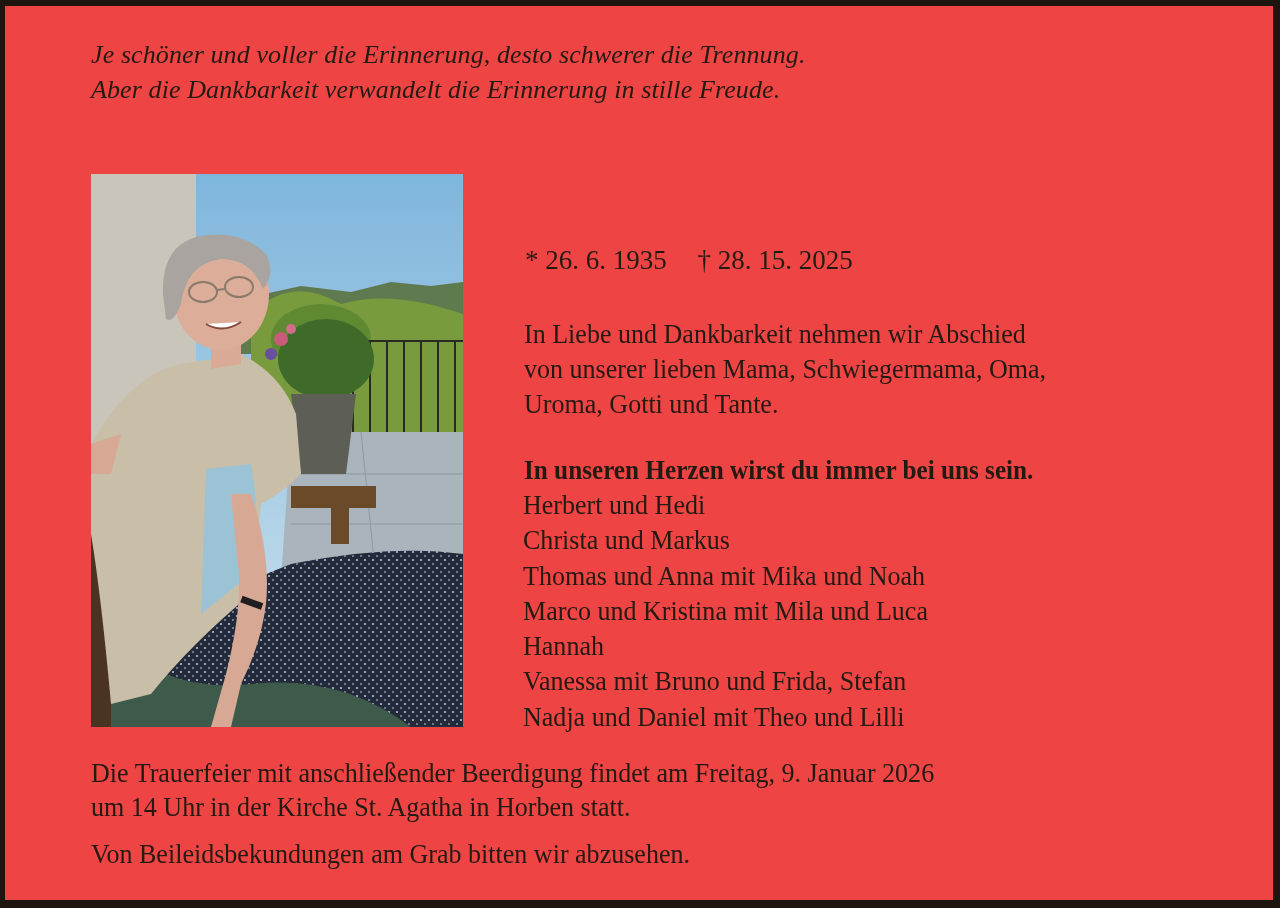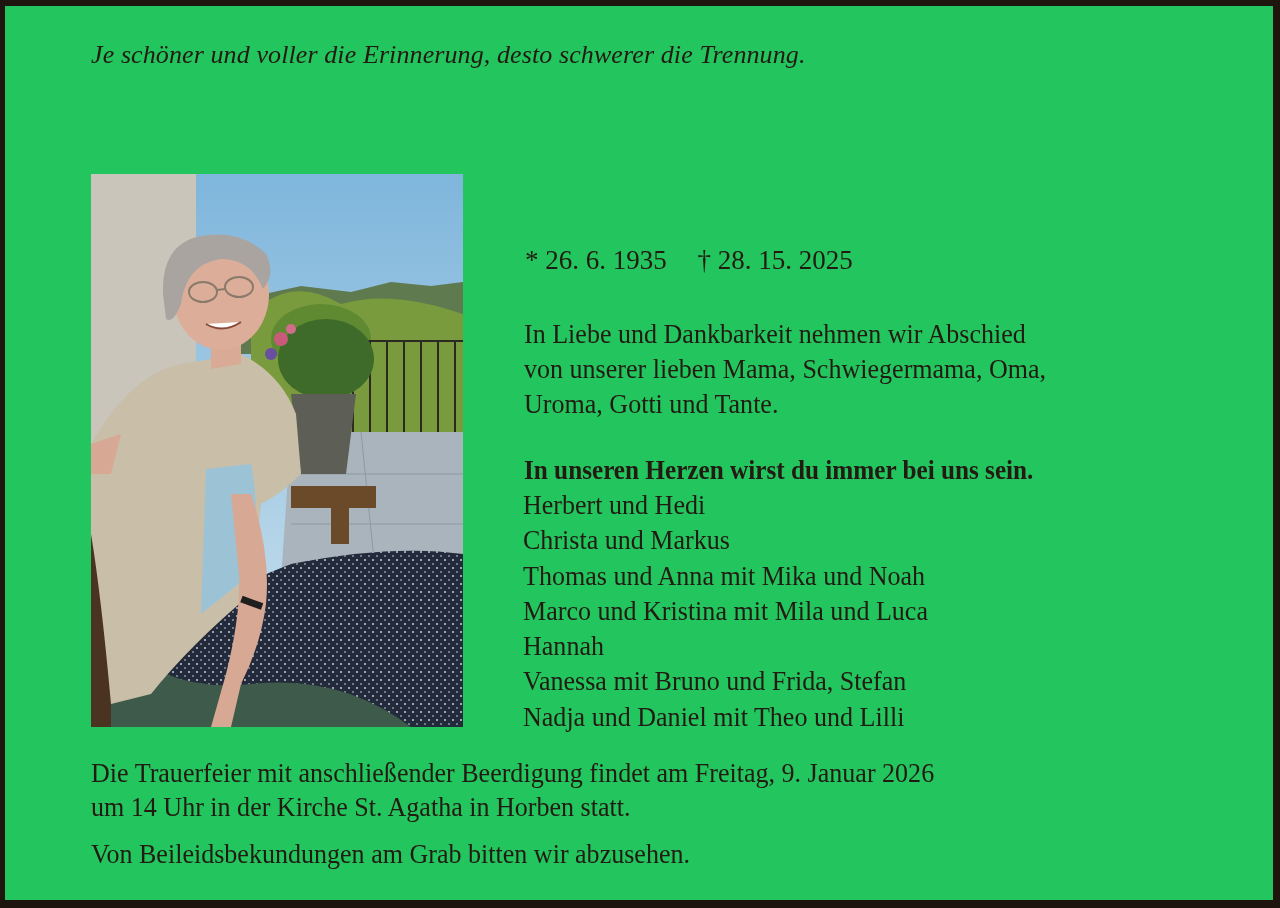--- a/index.html
+++ b/index.html
@@ -1,37 +1,38 @@
 <!DOCTYPE html>
 <html><head>
 <meta charset="utf-8">
 <style>
   html, body { margin:0; padding:0; }
   body { width:1280px; height:908px; background:#1e150e; position:relative; overflow:hidden; }
-  .card { position:absolute; left:5px; top:6px; width:1268px; height:894px; background:#22c55e; }
+  .card { position:absolute; left:5px; top:6px; width:1268px; height:894px; background:#ef4444; }
   .serif { font-family:"Liberation Serif","DejaVu Serif",serif; color:#231a12; }
   .quote { position:absolute; left:86px; top:32px; font-style:italic; font-size:26px; line-height:34.5px; letter-spacing:0.1px; }
   .quote div { white-space:nowrap; }
   .photo { position:absolute; left:86px; top:168px; width:372px; height:553px; overflow:hidden; background:#8fbbd6; }
   .name { position:absolute; left:516px; top:150px; font-style:italic; font-size:88px; line-height:100px; white-space:nowrap; letter-spacing:1px; }
   .dates { position:absolute; left:520px; top:237px; font-size:27px; line-height:34px; white-space:nowrap; }
   .dates span { margin-right:24px;text-align:center; }
   .intro { position:absolute; left:519px; top:310px; font-size:28px; line-height:35px; transform:scaleX(0.93); transform-origin:left top; white-space:nowrap; }
   .motto { position:absolute; left:519px; top:446px; font-size:28px; line-height:36px; font-weight:bold; transform:scaleX(0.9); transform-origin:left top; white-space:nowrap; }
   .family { position:absolute; left:518px; top:481px; font-size:28px; line-height:35.3px; transform:scaleX(0.93); transform-origin:left top; white-space:nowrap; }
   .service { position:absolute; left:86px; top:750px; font-size:28px; line-height:34px; transform:scaleX(0.93); transform-origin:left top; white-space:nowrap; }
   .condolence { position:absolute; left:86px; top:831px; font-size:28px; line-height:34px; transform:scaleX(0.93); transform-origin:left top; white-space:nowrap; }
 </style>
 </head>
 <body>
 
 <div class="card">
 
   <div class="quote serif">
     <div>Je schöner und voller die Erinnerung, desto schwerer die Trennung.</div>
+    <div>Aber die Dankbarkeit verwandelt die Erinnerung in stille Freude.</div>
   </div>
 
   <div class="photo">
     <svg width="372" height="553" viewBox="0 0 372 553" xmlns="http://www.w3.org/2000/svg">
       <defs>
         <linearGradient id="sky" x1="0" y1="0" x2="0" y2="1">
           <stop offset="0" stop-color="#7fb6dc"></stop>
           <stop offset="1" stop-color="#cfe3ee"></stop>
         </linearGradient>
         <pattern id="pants" width="8" height="8" patternUnits="userSpaceOnUse">

